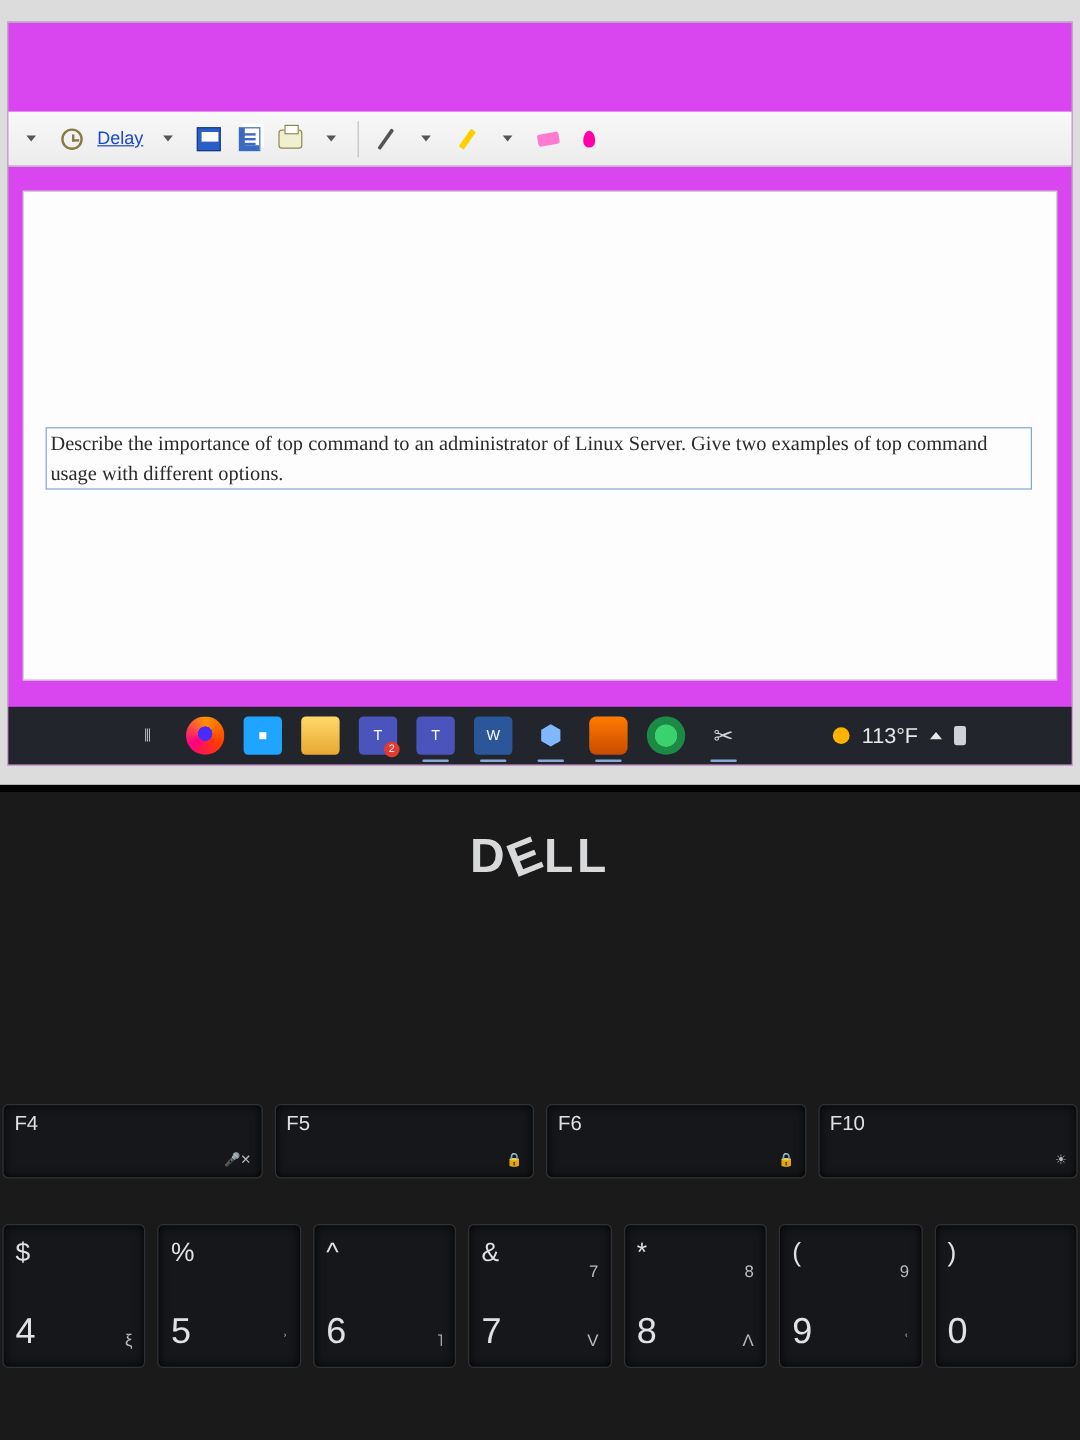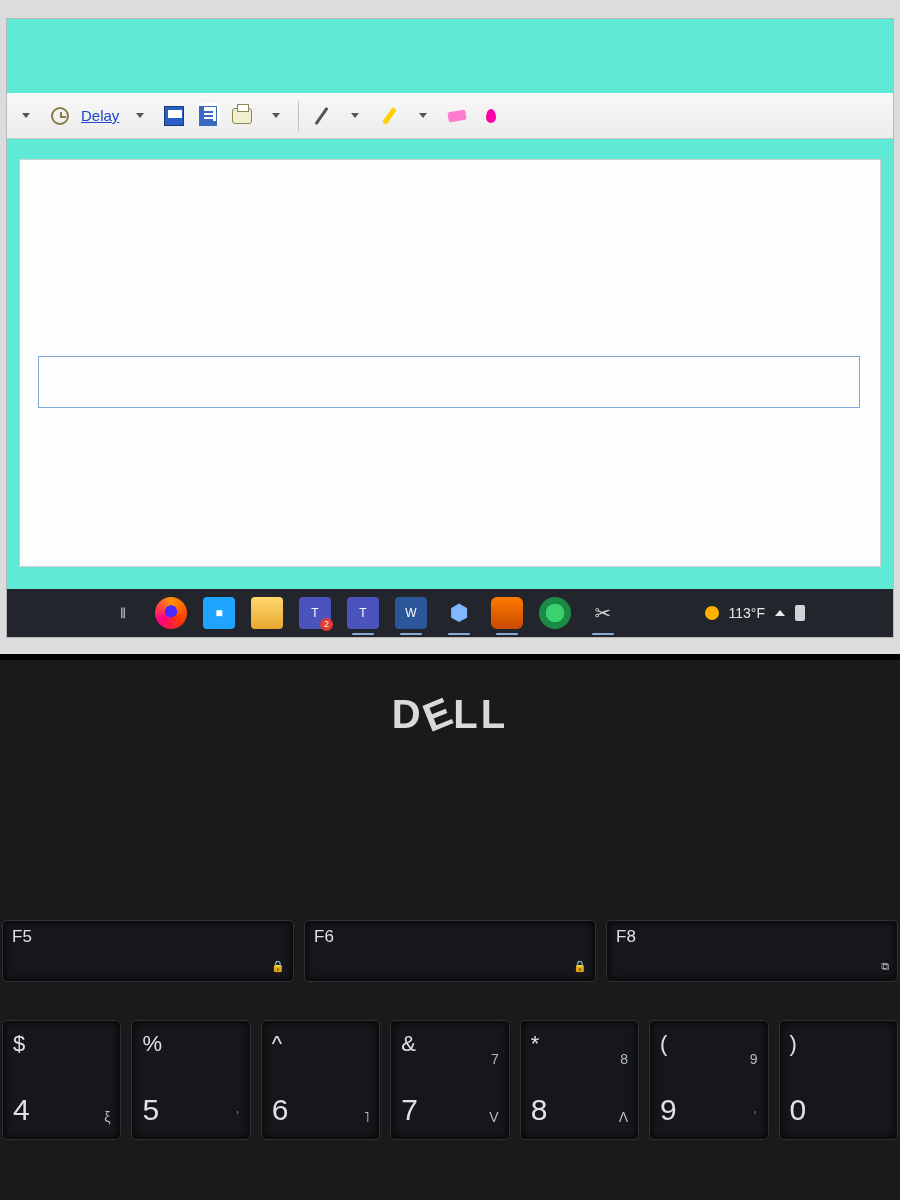--- a/index.html
+++ b/index.html
@@ -1,21 +1,21 @@
 <!DOCTYPE html>
 <html><head>
 <meta charset="utf-8">
 <style>
   * { box-sizing: border-box; margin: 0; padding: 0; }
   html, body { width: 900px; height: 1200px; font-family: "Segoe UI", Arial, sans-serif; overflow: hidden; background:#000; }
   .photo { position:relative; width:900px; height:1200px; background:#1a1a1a; }
 
   
   .screen { position:absolute; left:0; top:0; width:900px; height:660px; background:#dcdcdc; border-bottom:6px solid #000; }
-  .screen-inner { position:absolute; left:6px; top:18px; right:6px; bottom:16px; background:#5eead4; border:1px solid #b8b8b8; }
+  .screen-inner { position:absolute; left:6px; top:18px; right:6px; bottom:16px; background:#d946ef; border:1px solid #b8b8b8; }
 
   
   .tbwrap { position:absolute; left:0; top:74px; height:46px; width:100%; display:flex; align-items:center; padding-left:2px; background:linear-gradient(#f8f8f8,#ececec); border-bottom:1px solid #c9c9c9; }
   .tbtn { height:30px; min-width:26px; display:flex; align-items:center; justify-content:center; margin:0 4px; border-radius:3px; }
   .drop { width:0;height:0;border-left:4px solid transparent;border-right:4px solid transparent;border-top:5px solid #555; margin:0 4px; }
   .delay-ico { width:18px;height:18px;border-radius:50%;border:2px solid #8a7a46; position:relative; }
   .delay-ico:before{content:"";position:absolute;left:7px;top:3px;width:2px;height:6px;background:#8a7a46;}
   .delay-ico:after{content:"";position:absolute;left:7px;top:7px;width:6px;height:2px;background:#8a7a46;}
   .label { font-size:15px; color:#1b47c8; text-decoration:underline; margin:0 4px; }
   .save-ico{width:20px;height:20px;background:#2a5fc7;border:1px solid #1a3a7a;position:relative;}
@@ -32,21 +32,21 @@
 
   
   .page { position:absolute; left:12px; right:12px; top:140px; bottom:70px; background:#fdfdfd; border:1px solid #cfcfcf; overflow:hidden;}
   .para { position:absolute; left:22px; top:198px; right:22px; font-family:"Times New Roman",serif; font-size:17px; color:#2a2a2a; line-height:1.45; }
   .bluebox { position:absolute; left:18px; top:196px; right:20px; height:52px; border:1px solid #7fa6d9; pointer-events:none;}
 
   
   .taskbar{position:absolute;left:0;right:0;bottom:0;height:48px;background:#22262c;display:flex;align-items:center;padding:0 88px 0 92px;}
   .tico{width:32px;height:32px;margin:0 8px;border-radius:4px;display:flex;align-items:center;justify-content:center;font-size:12px;color:#fff;position:relative;}
   .indic{position:absolute;bottom:-6px;left:5px;width:22px;height:2px;background:#8aa8d8;border-radius:1px;}
-  .tray{margin-left:auto;display:flex;align-items:center;gap:10px;color:#e8e8e8;font-size:14px;text-align:right;}
+  .tray{margin-left:auto;display:flex;align-items:center;gap:10px;color:#e8e8e8;font-size:18px;text-align:right;}
   .sun{width:14px;height:14px;border-radius:50%;background:#ffb300;}
   .caret-up{width:0;height:0;border-left:5px solid transparent;border-right:5px solid transparent;border-bottom:6px solid #e8e8e8;}
   .usb{width:10px;height:16px;background:#cfd3d8;border-radius:2px;}
 
   
   .dell{position:absolute;top:692px;left:0;width:100%;text-align:center;font-family:Arial,sans-serif;font-weight:700;font-size:40px;letter-spacing:3px;color:#d8d9db;}
   .dell .e{display:inline-block;transform:rotate(-22deg);}
 
   
   .kb{position:absolute;left:0;right:0;top:920px;height:280px;}
@@ -107,20 +107,21 @@
         <div class="tbtn">
             <span class="eraser"></span>
           </div>
         <div class="tbtn">
             <span class="colordrop"></span>
           </div>
       </div>
 
       <div class="page">
         <div class="bluebox"></div>
+        <div class="para">Describe the importance of top command to an administrator of Linux Server. Give two examples of top command usage with different options.</div>
       </div>
 
       <div class="taskbar">
         <div class="tico" style="color:#cfd3d8;">⫼</div>
         <div class="tico" style="background:radial-gradient(circle at 50% 45%,#4a2aff 25%,transparent 26%),conic-gradient(#ff9200,#ff3b00,#ff0085,#ff9200);border-radius:50%;"></div>
         <div class="tico" style="background:#1fa4ff;">■</div>
         <div class="tico" style="background:linear-gradient(#ffd86b,#e8a832);"></div>
         <div class="tico" style="background:#4b53bc;">T<span style="position:absolute;right:-2px;bottom:-2px;background:#e23a2e;color:#fff;border-radius:50%;width:13px;height:13px;font-size:9px;line-height:13px;text-align:center">2</span></div>
         <div class="tico" style="background:#4b53bc;">T<div class="indic"></div></div>
         <div class="tico" style="background:#2b579a;">W<div class="indic"></div></div>
@@ -141,30 +142,34 @@
     </div>
   </div>
 
   <div class="dell">
     D<span class="e">E</span>LL
   </div>
 
   <div class="kb">
     <div class="row frow" id="frow">
         <div class="key">
+          <span class="kl">F4</span>
+          <span class="kic">🎤✕</span>
+        </div>
+        <div class="key">
           <span class="kl">F5</span>
           <span class="kic">🔒</span>
         </div>
         <div class="key">
           <span class="kl">F6</span>
           <span class="kic">🔒</span>
         </div>
         <div class="key">
-          <span class="kl">F8</span>
-          <span class="kic">⧉</span>
+          <span class="kl">F10</span>
+          <span class="kic">☀</span>
         </div>
       </div>
     <div class="row nrow" id="nrow">
         <div class="key">
           <span class="n-up">$</span>
           <span class="n-dn">4</span>
           <span class="n-s2">ξ</span>
         </div>
         <div class="key">
           <span class="n-up">%</span>

